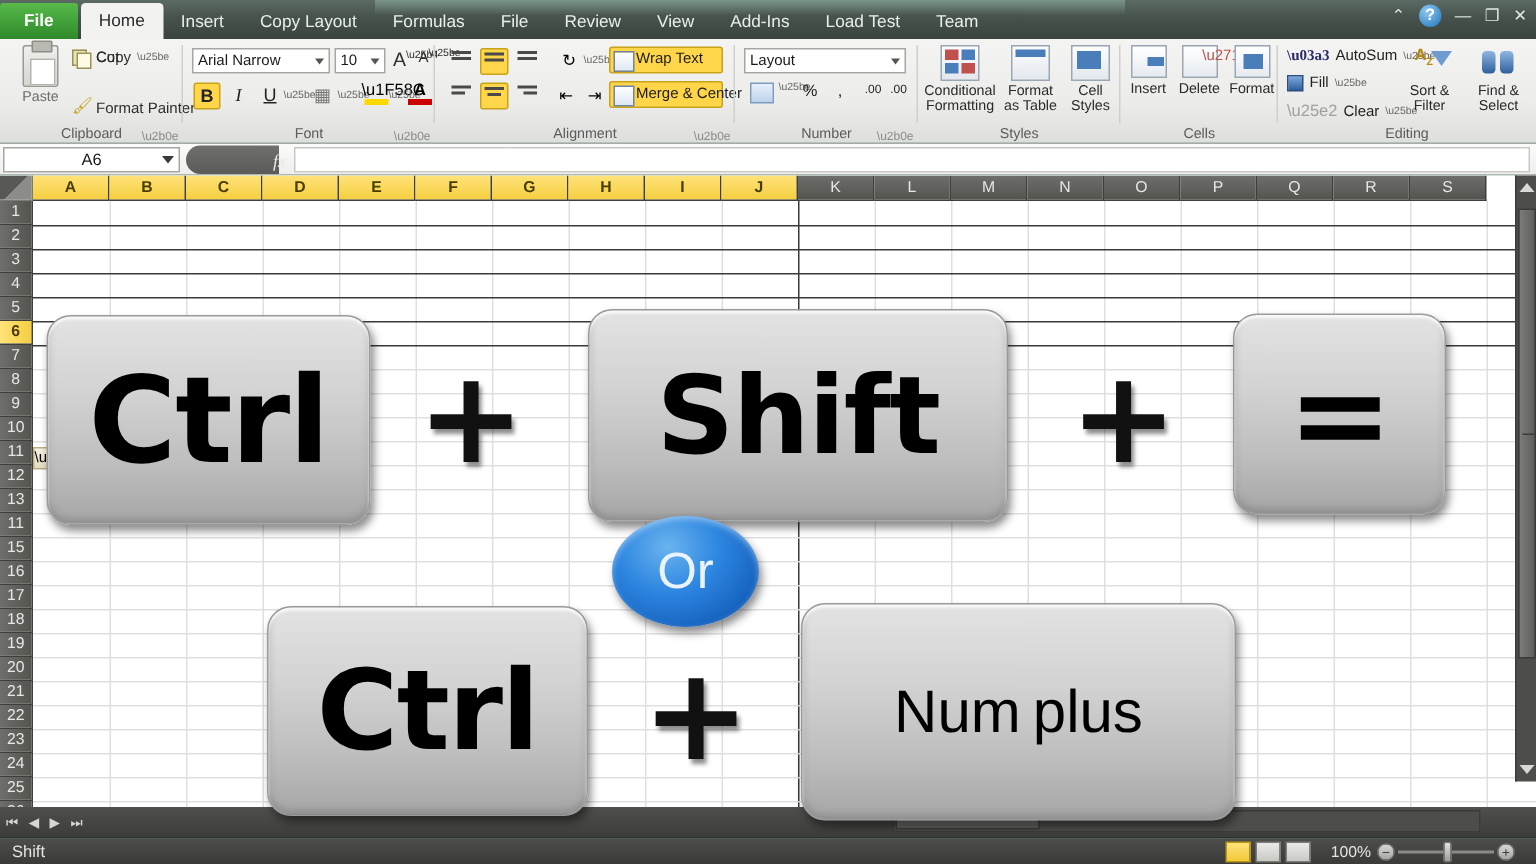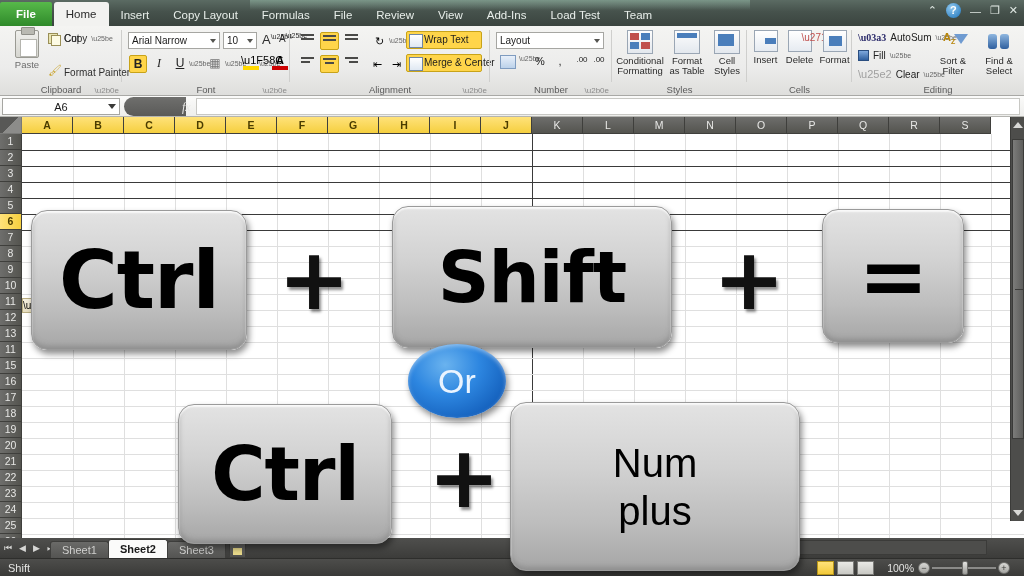--- a/index.html
+++ b/index.html
@@ -649,26 +649,20 @@
     <div class="sarrow sarr-dn"></div>
   </div>
 
   <div class="hscrollrow">
     <div class="sheetnav">
       <span>⏮</span>
       <span>◀</span>
       <span>▶</span>
       <span>⏭</span>
     </div>
-    <div class="sheettabs">
-      <div class="stab">Sheet1</div>
-      <div class="stab active">Sheet2</div>
-      <div class="stab">Sheet3</div>
-      <div class="insheet"></div>
-    </div>
     <div class="hscroll">
       <div class="hthumb"></div>
     </div>
   </div>
 
   <div class="statusbar">
     <div class="status-ready">Shift</div>
     <div class="viewbtns">
       <div class="vb on"></div>
       <div class="vb"></div>
@@ -702,18 +696,18 @@
   <div class="orbadge" id="or1" style="left:408px;top:344px;width:98px;height:74px">
     <span style="font-size:34px">Or</span>
   </div>
 
   <div class="key" id="k-ctrl2" style="left:178px;top:404px;width:214px;height:140px">
     <span class="kt" style="font-size:74px">Ctrl</span>
   </div>
 
   <div class="plus" id="p3" style="left:428px;top:434px;font-size:86px;line-height:86px">+</div>
 
-  <div class="key" id="k-num" style="left:510px;top:402px;width:290px;height:169px;flex-direction:column;gap:8px">
+  <div class="key" id="k-num" style="left:534px;top:402px;width:290px;height:145px;flex-direction:row;gap:8px">
     <span class="kt-thin" style="font-size:40px;line-height:40px">Num</span>
     <span class="kt-thin" style="font-size:40px;line-height:40px">plus</span>
   </div>
 
 </div>
 
 </body></html>

